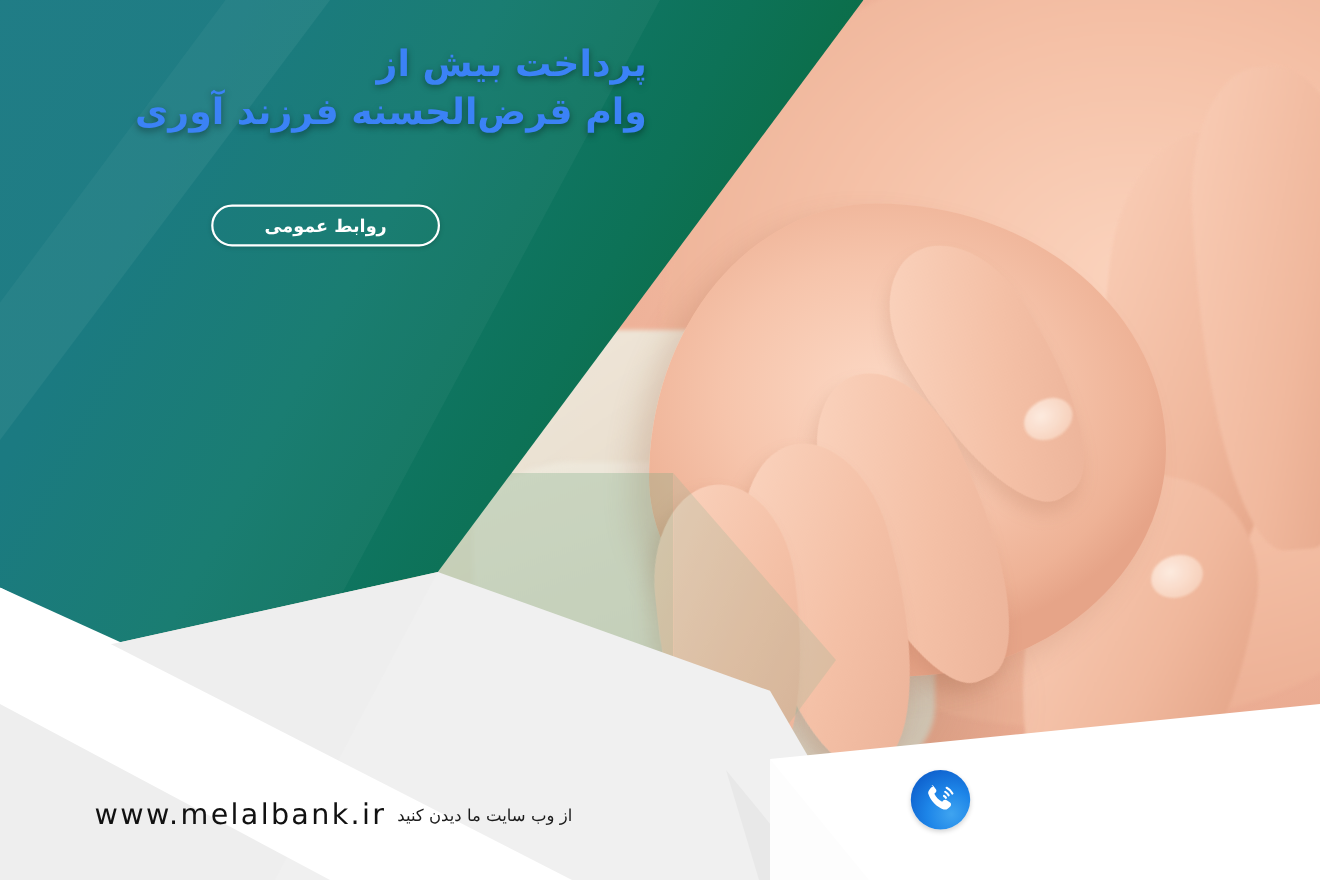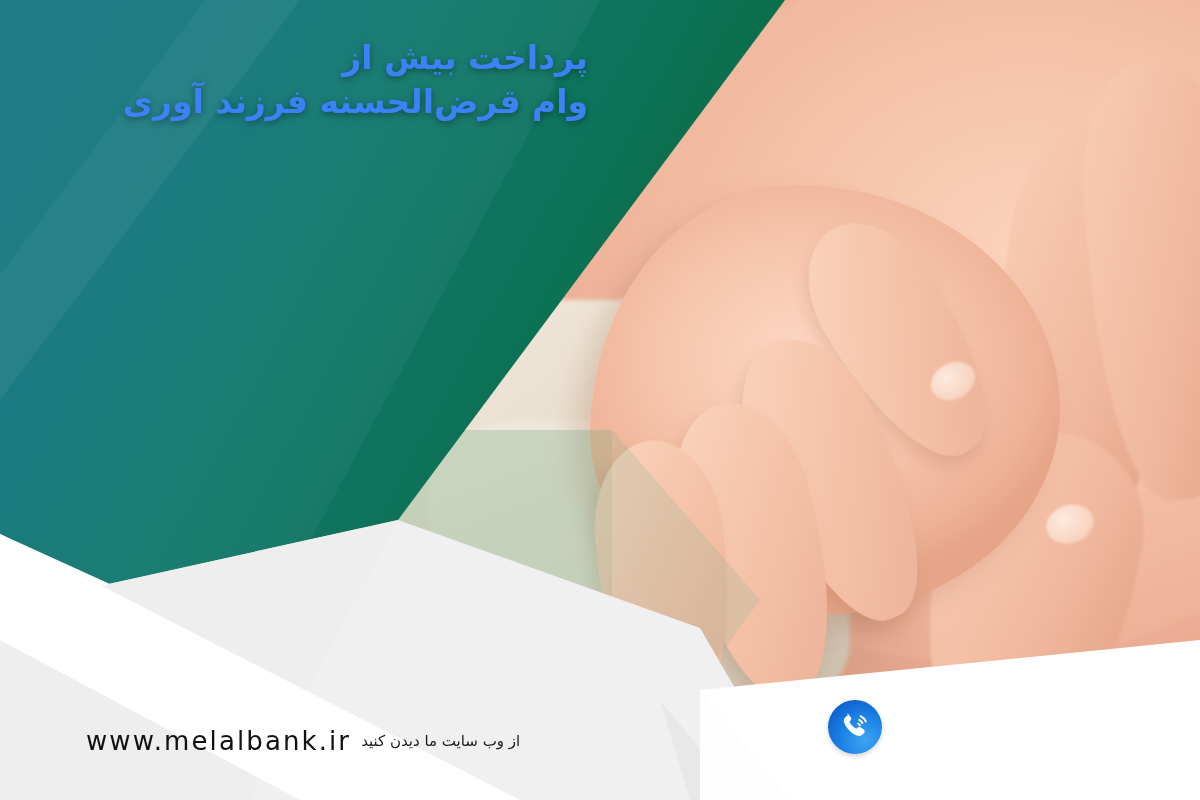--- a/index.html
+++ b/index.html
@@ -333,20 +333,23 @@
   <div class="sliver-white"></div>
   <div class="card-grey-edge"></div>
   <div class="card-white"></div>
   <div class="card-white2"></div>
 
   <div class="headline">
     <span class="line l1">پرداخت بیش از</span>
     <span class="line l3">وام قرض‌الحسنه فرزند آوری</span>
   </div>
 
+  <div class="pr-button">
+    <span>روابط عمومی</span>
+  </div>
 
   <div class="site-row">
     <a class="site-url" href="#">www.melalbank.ir</a>
     <span class="site-note">از وب سایت ما دیدن کنید</span>
   </div>
 
   <div class="contact-block">
     <span class="phone-icon">
       <svg width="34" height="34" viewBox="0 0 34 34" aria-hidden="true">
         <path fill="#ffffff" d="M10.4 5.2c-.9 0-1.7.5-2.3 1.2L6.6 8.3c-.8 1-1 2.4-.6 3.6 1 3.1 2.9 6 5.4 8.5s5.4 4.4 8.5 5.4c1.2.4 2.6.2 3.6-.6l1.9-1.5c.8-.6 1.2-1.4 1.2-2.3 0-.7-.3-1.4-.9-1.8l-3-2.2c-.9-.7-2.2-.6-3 .2l-1.2 1.2c-1.5-.8-2.9-1.8-4.1-3s-2.2-2.6-3-4.1l1.2-1.2c.8-.8.9-2.1.2-3l-2.2-3c-.4-.6-1.1-.9-1.8-.9z"></path>

